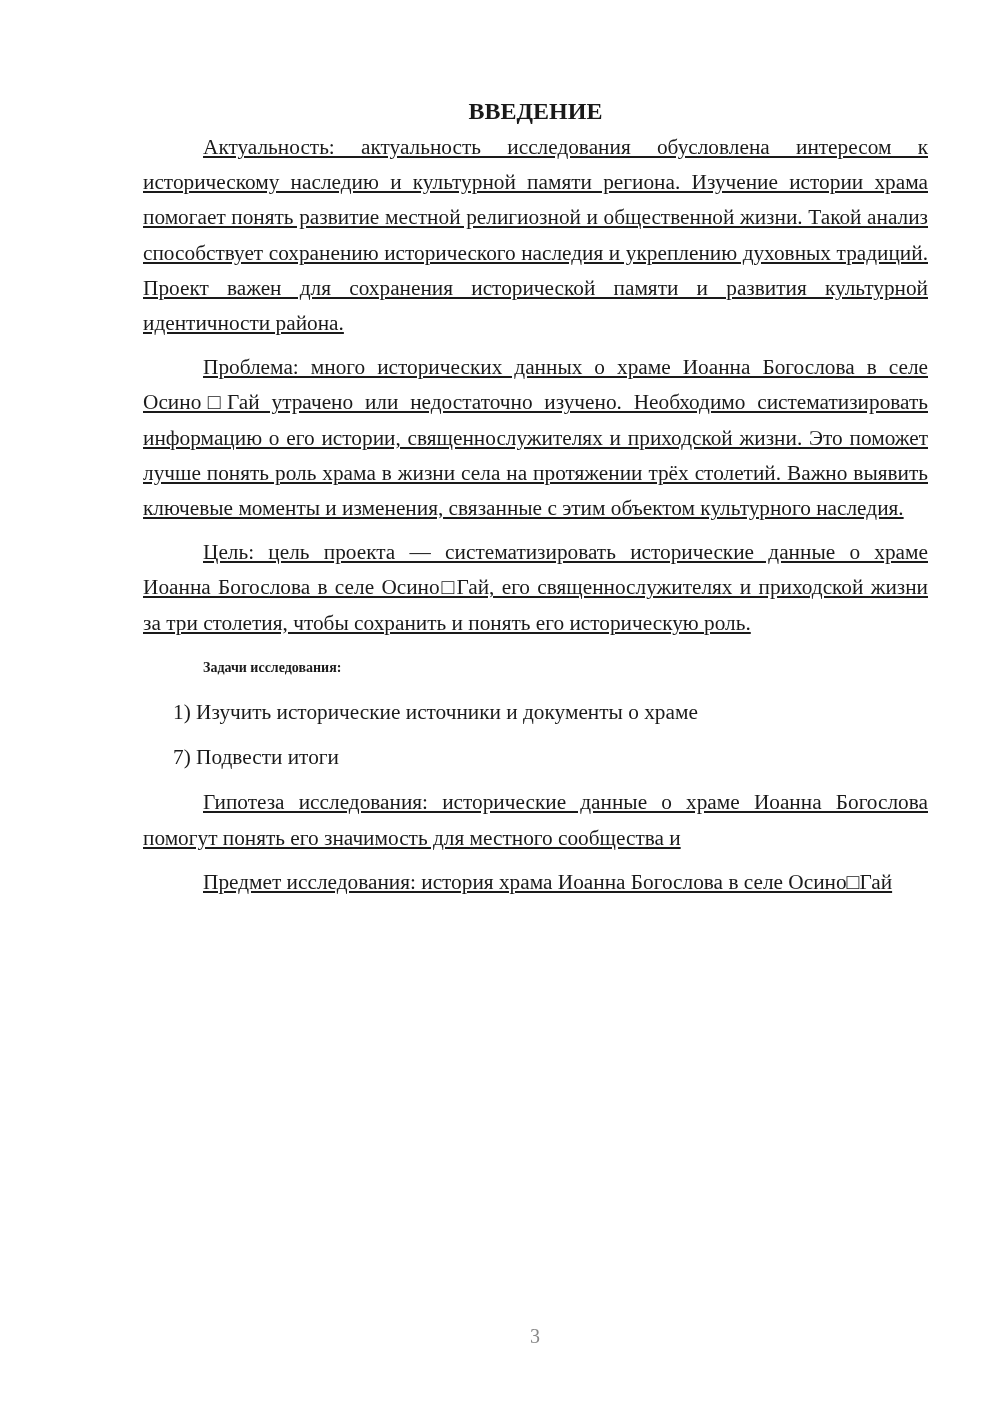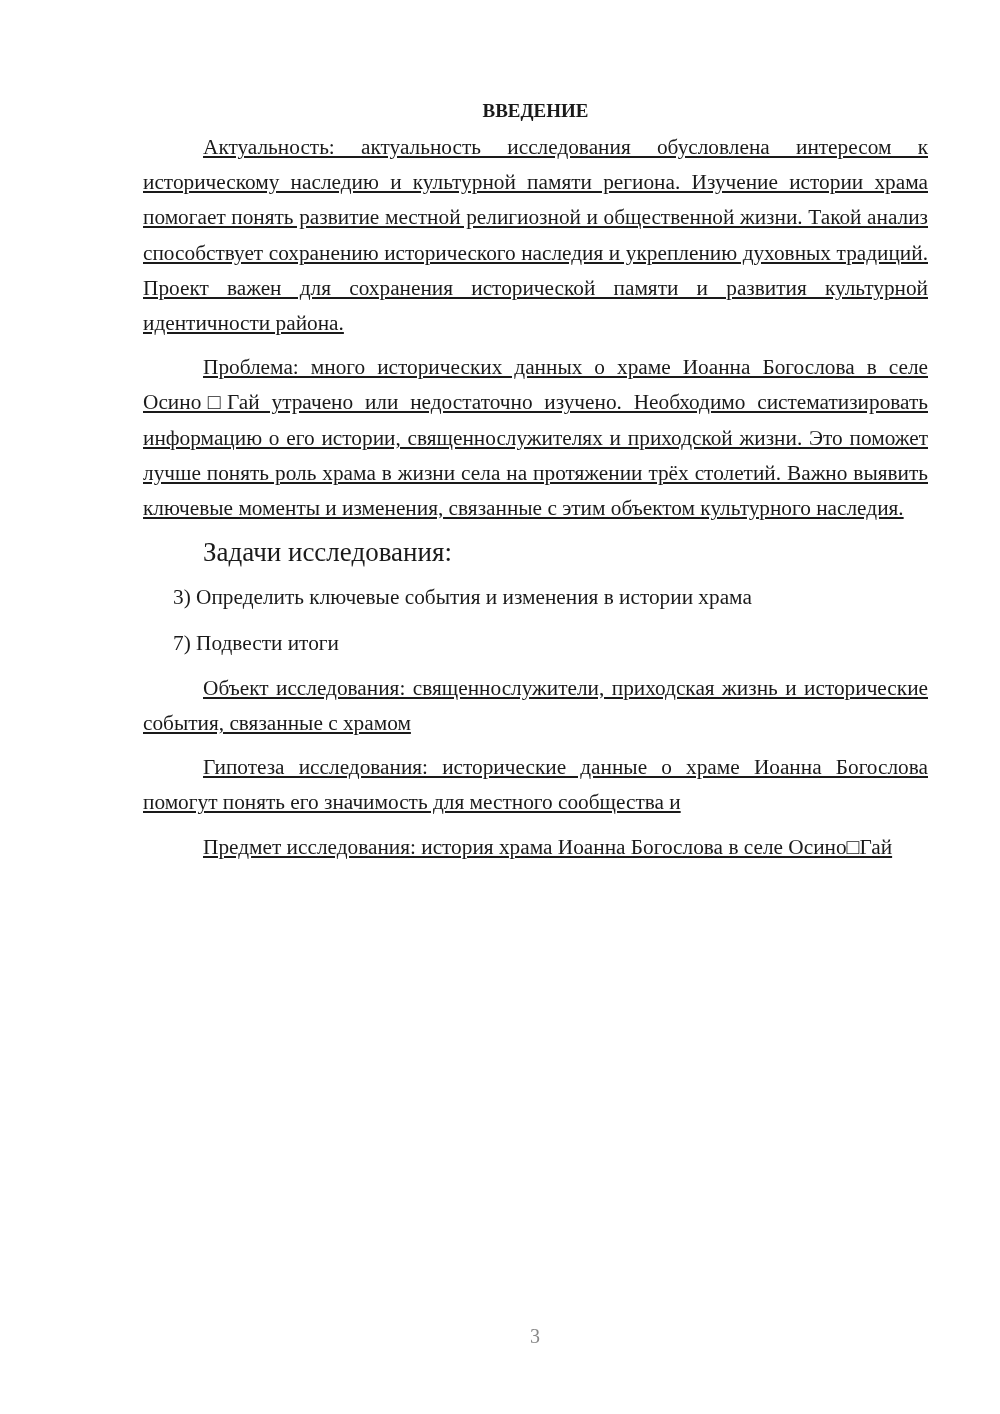--- a/index.html
+++ b/index.html
@@ -1,39 +1,39 @@
 <!DOCTYPE html>
 <html><head>
 <meta charset="utf-8">
 <style>
   html, body { margin: 0; padding: 0; background: #ffffff; }
   body { width: 1000px; height: 1414px; position: relative; overflow: hidden;
          font-family: "Liberation Serif", "DejaVu Serif", serif; color: #1a1a1a; }
   .page { position: absolute; left: 143px; top: 96px; width: 785px; }
-  .title { text-align: center; font-weight: bold; font-size: 19px; line-height: 30px; margin: 0 0 4px 0; }
+  .title { text-align: center; font-weight: bold; font-size: 24px; line-height: 30px; margin: 0 0 4px 0; }
   .para { font-size: 21.3px; line-height: 35.2px; text-align: justify; text-indent: 60px; margin: 0 0 9px 0; text-decoration: underline; }
   .list-item { font-size: 21.3px; line-height: 35.2px; text-align: justify; text-indent: 30px; margin: 0 0 10px 0; }
-  .heading-line { font-size: 27px; line-height: 35.2px; text-indent: 60px; margin: 0 0 10px 0; }
+  .heading-line { font-size: 14px; line-height: 35.2px; text-indent: 60px; margin: 0 0 10px 0; font-weight: bold; }
   .page-number { position: absolute; top: 1325px; left: 0; width: 1070px; text-align: center;
                  font-size: 20px; color: #888888; }
 </style>
 </head>
 <body>
 
 <div class="page">
   <h1 class="title">ВВЕДЕНИЕ</h1>
 
   <p class="para">Актуальность: актуальность исследования обусловлена интересом к историческому наследию и культурной памяти региона. Изучение истории храма помогает понять развитие местной религиозной и общественной жизни. Такой анализ способствует сохранению исторического наследия и укреплению духовных традиций. Проект важен для сохранения исторической памяти и развития культурной идентичности района.</p>
   <p class="para">Проблема: много исторических данных о храме Иоанна Богослова в селе Осино□Гай утрачено или недостаточно изучено. Необходимо систематизировать информацию о его истории, священнослужителях и приходской жизни. Это поможет лучше понять роль храма в жизни села на протяжении трёх столетий. Важно выявить ключевые моменты и изменения, связанные с этим объектом культурного наследия.</p>
+  <p class="para">Цель: цель проекта — систематизировать исторические данные о храме Иоанна Богослова в селе Осино□Гай, его священнослужителях и приходской жизни за три столетия, чтобы сохранить и понять его историческую роль.</p>
 
   <p class="heading-line">Задачи исследования:</p>
 
   <div>
-    <p class="list-item">3) Определить ключевые события и изменения в истории храма</p>
+    <p class="list-item">1) Изучить исторические источники и документы о храме</p>
     <p class="list-item">7) Подвести итоги</p>
   </div>
 
-  <p class="para">Объект исследования: священнослужители, приходская жизнь и исторические события, связанные с храмом</p>
   <p class="para">Гипотеза исследования: исторические данные о храме Иоанна Богослова помогут понять его значимость для местного сообщества и</p>
   <p class="para">Предмет исследования: история храма Иоанна Богослова в селе Осино□Гай</p>
 </div>
 
 <div class="page-number">3</div>
 
 </body></html>

